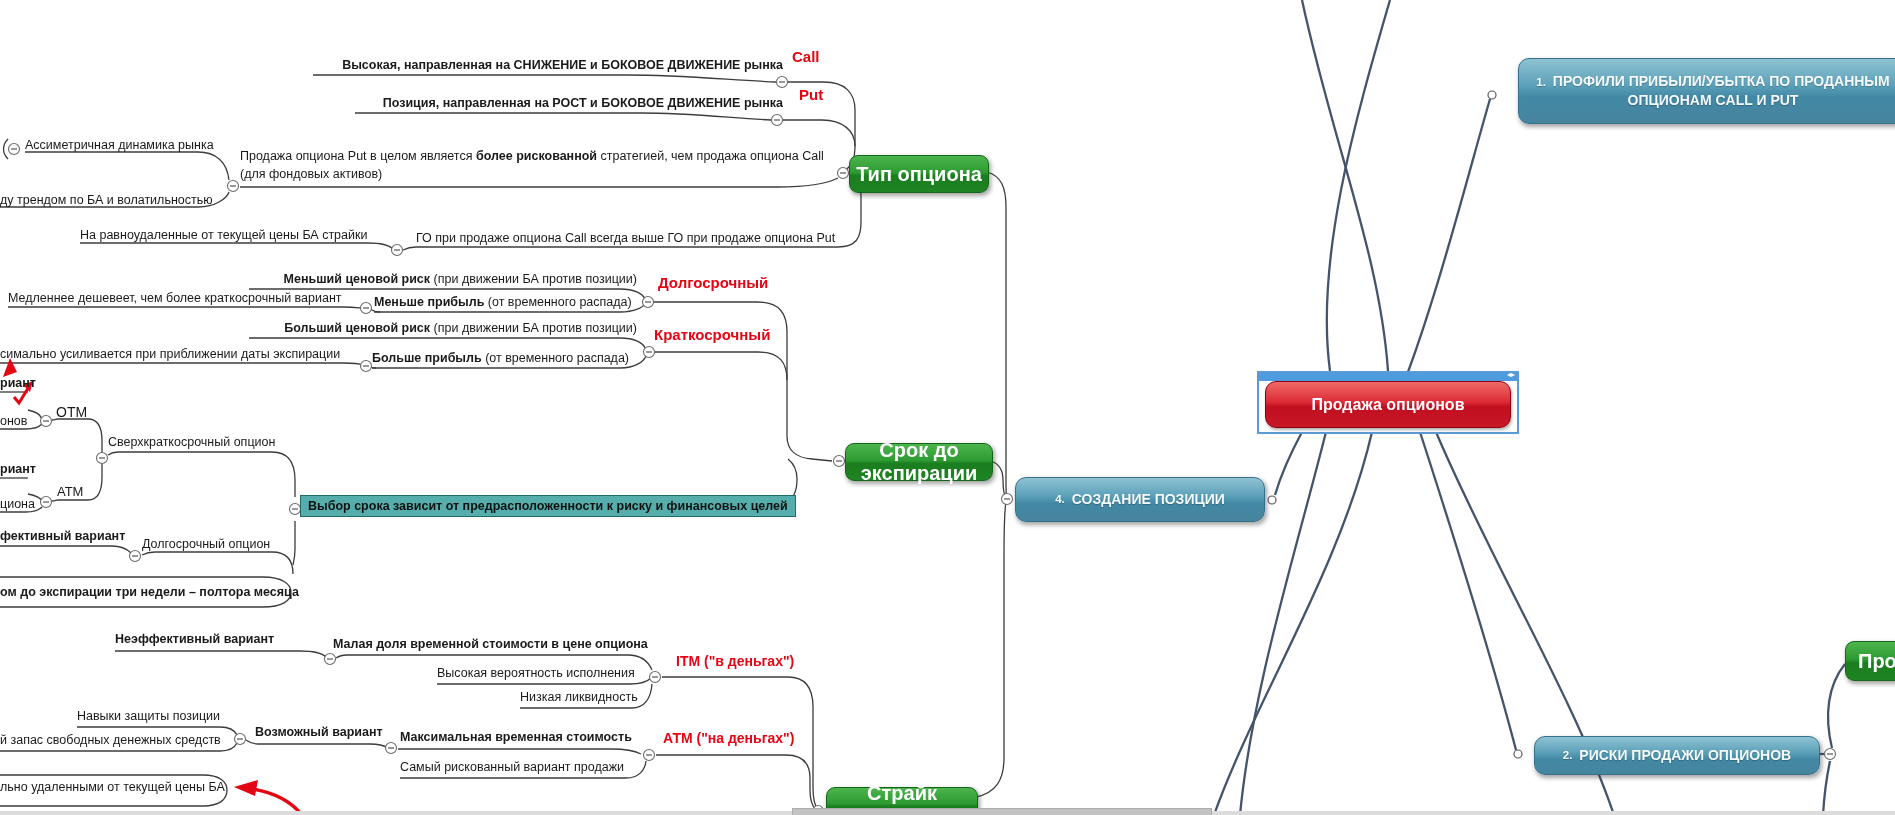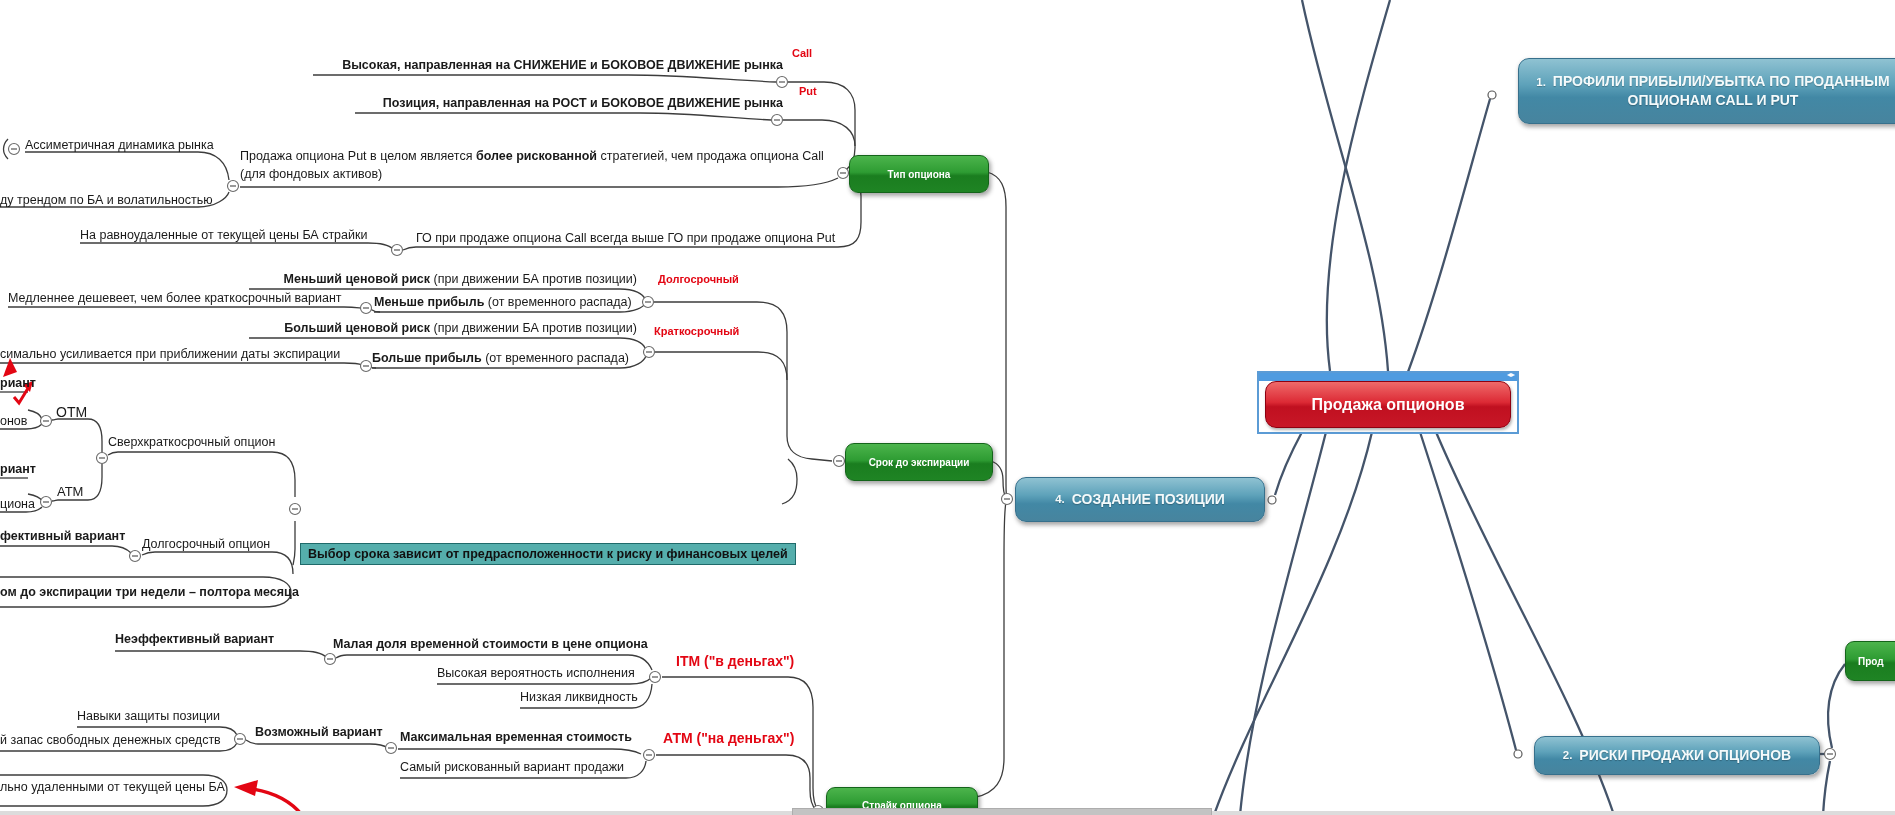--- a/index.html
+++ b/index.html
@@ -1,41 +1,41 @@
 <!DOCTYPE html>
 <html><head>
 <meta charset="utf-8">
 <style>
   html,body{margin:0;padding:0;background:#fff;}
   #stage{position:relative;width:1895px;height:815px;overflow:hidden;background:#fff;
          font-family:"Liberation Sans",sans-serif;color:#1a1a1a;}
   #lines{position:absolute;left:0;top:0;}
   .lbl{position:absolute;font-size:12.5px;line-height:1.42;white-space:nowrap;}
   .lbl.wrap{white-space:normal;}
-  .red{color:#e30613;font-weight:bold;font-size:11px;}
+  .red{color:#e30613;font-weight:bold;font-size:15px;}
   .red.sm{font-size:14px;}
   .node{position:absolute;border-radius:9px;color:#fff;font-weight:bold;text-align:center;
         display:flex;align-items:center;justify-content:center;
         box-shadow:1.5px 2.5px 4px rgba(60,60,60,.45);}
   .green{background:linear-gradient(180deg,#4cb44c 0%,#2e9c33 45%,#1a7d1f 55%,#1f8424 100%);
-         border:1.5px solid #14641a;font-size:10px;text-align:center;}
+         border:1.5px solid #14641a;font-size:20px;text-align:center;}
   .blue{background:linear-gradient(180deg,#8fc2d2 0%,#5ea2ba 40%,#4288a5 60%,#47849e 100%);
         border:1.5px solid #37708c;font-size:14px;border-radius:11px;
         color:#f4fafb;text-shadow:0 1px 1px rgba(0,0,0,.25);line-height:1.35;}
   .blue .num{font-size:11.5px;margin-right:7px;}
   .sel-frame{position:absolute;border:2px solid #5b9bd5;background:#fff;}
   .sel-bar{height:8px;background:#4f9be0;position:relative;}
   .sel-arrows{position:absolute;right:2px;top:-3px;color:#fff;font-size:8px;letter-spacing:0px;}
   .red-node{position:absolute;left:6px;top:8px;right:6px;bottom:4px;border-radius:11px;
         background:linear-gradient(180deg,#ef6a6a 0%,#dc2a35 45%,#c01020 55%,#c81727 100%);
         border:1.5px solid #8e0010;color:#fff;font-weight:bold;font-size:16px;
         display:flex;align-items:center;justify-content:center;
         box-shadow:1px 2px 3px rgba(60,60,60,.4);}
   .teal-box{position:absolute;background:#55aeac;border:1.6px solid #1f6a6a;
-        font-weight:bold;font-size:12.5px;color:#111;padding:3px 7px;white-space:nowrap;margin-top:48px;}
+        font-weight:bold;font-size:12.5px;color:#111;padding:3px 7px;white-space:nowrap;}
   .sb-track{position:absolute;left:0;top:811px;width:1895px;height:4px;background:#dcdcdc;}
   .sb-thumb{position:absolute;left:792px;top:808px;width:418px;height:7px;background:#c3c3c3;border:1px solid #adadad;}
 </style>
 </head>
 <body>
 
 <div id="stage">
 
   <svg id="lines" width="1895" height="815" viewBox="0 0 1895 815">
 

